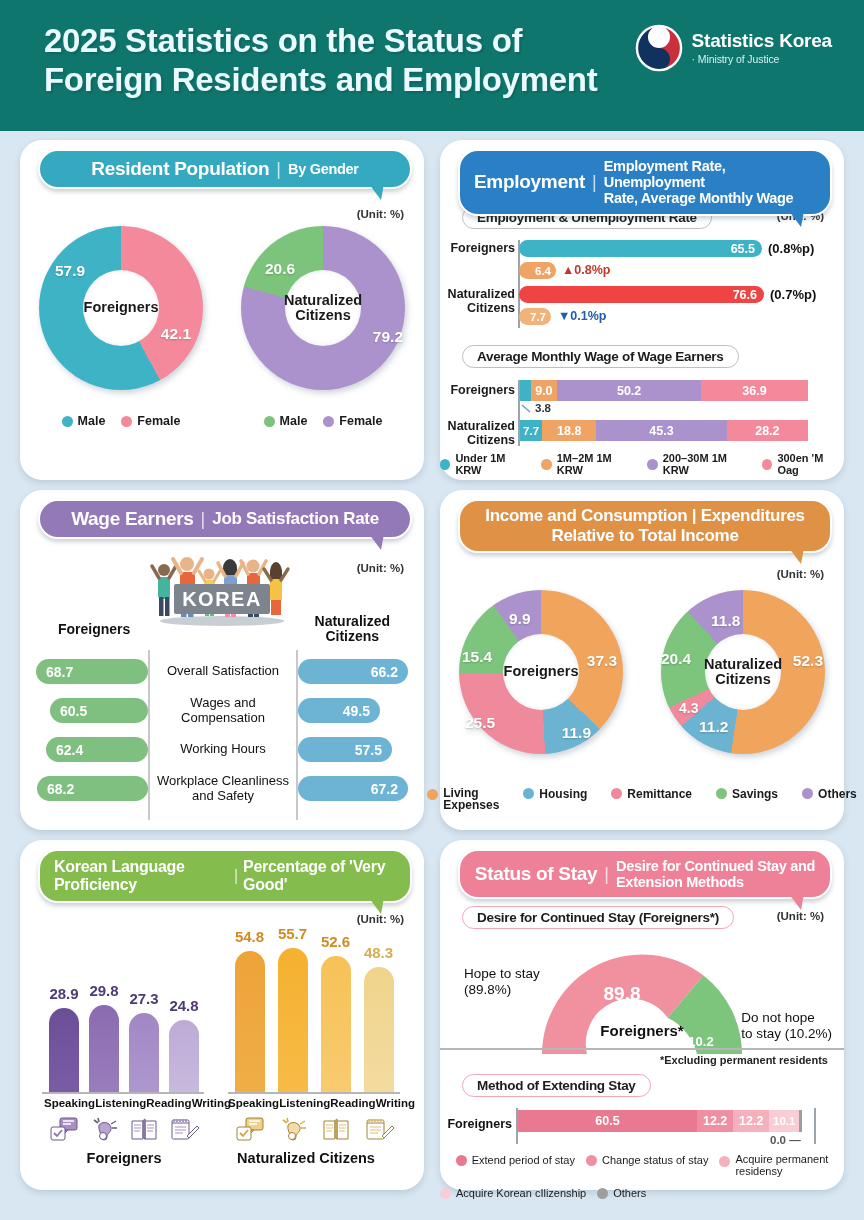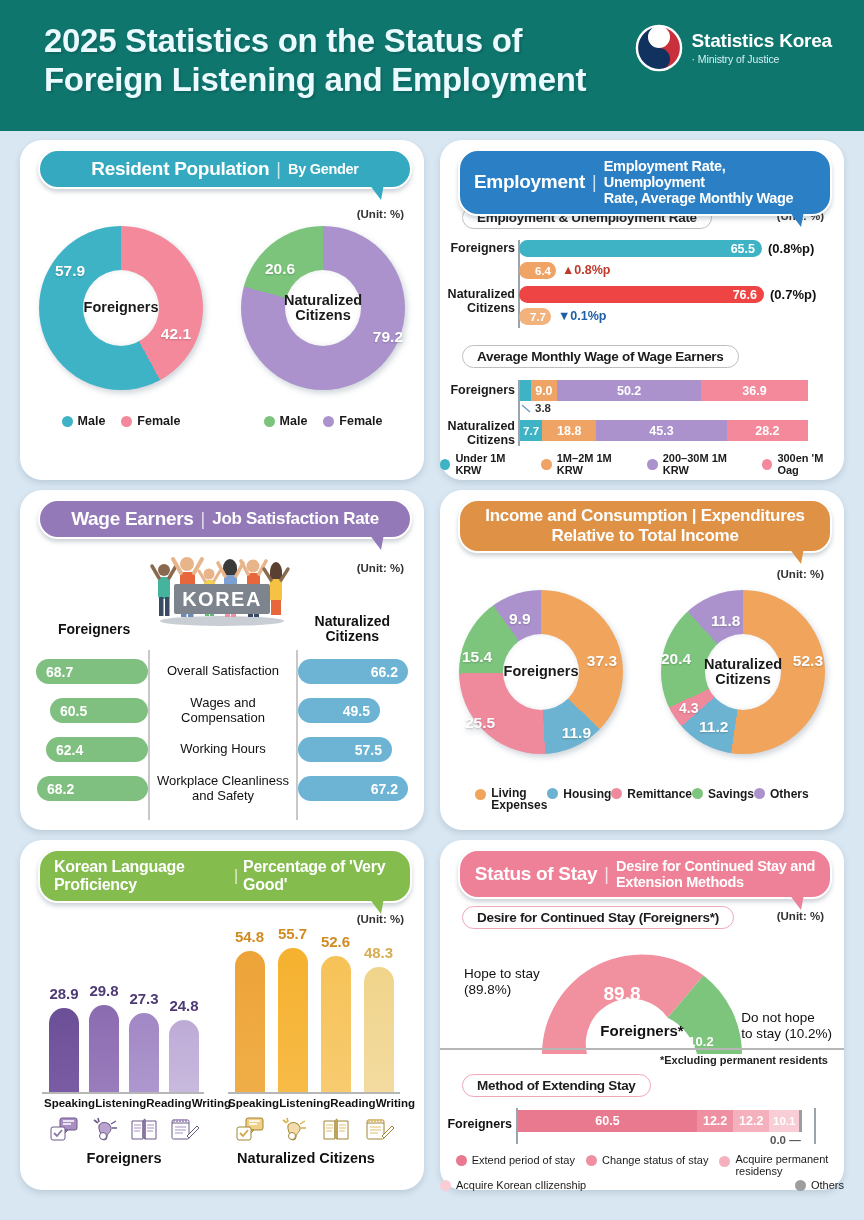--- a/index.html
+++ b/index.html
@@ -168,21 +168,21 @@
               font-size: 15px; font-weight: bold; white-space: nowrap; }
 
   .footnote { font-size: 11px; color: #222; font-weight: bold; }
 </style>
 </head>
 <body>
 
 <div class="header">
   <div class="header-title">
     <div>2025 Statistics on the Status of</div>
-    <div>Foreign Listening and Employment</div>
+    <div>Foreign Residents and Employment</div>
   </div>
   <div class="logo-wrap">
     <svg class="logo-mark" viewBox="0 0 100 100">
       <circle cx="50" cy="50" r="46" fill="#fff"></circle>
       <path d="M50 4a46 46 0 0 1 0 92 23 23 0 0 1 0-46 23 23 0 0 0 0-46z" fill="#c8313c"></path>
       <path d="M50 4a46 46 0 0 0 0 92 23 23 0 0 0 0-46 23 23 0 0 1 0-46z" fill="#11325e"></path>
       <circle cx="50" cy="27" r="13" fill="#fff"></circle>
       <circle cx="50" cy="73" r="13" fill="#11325e"></circle>
       <circle cx="50" cy="50" r="46" fill="none" stroke="#fff" stroke-width="5"></circle>
     </svg>
@@ -466,21 +466,21 @@
           <div class="donut-hole">Naturalized<br>Citizens</div>
           <div class="dlabel" style="right:2px; top:62px">52.3</div>
           <div class="dlabel" style="left:38px; bottom:18px">11.2</div>
           <div class="dlabel" style="left:18px; bottom:38px; font-size:14px">4.3</div>
           <div class="dlabel" style="left:0px; top:60px">20.4</div>
           <div class="dlabel" style="left:50px; top:22px">11.8</div>
         </div>
       </div>
     </div>
 
-    <div style="position:absolute; bottom:18px; left:0; width:100%; display:flex; justify-content:center; gap:0; align-items:flex-start">
+    <div style="position:absolute; bottom:18px; left:0; width:100%; display:flex; justify-content:center; gap:24px; align-items:flex-start">
       <span class="lg" style="font-size:12px; align-items:flex-start">
           <i class="dot" style="background:#f0a45c; margin-top:2px"></i>
           <span style="line-height:1.05">Living<br>Expenses</span>
         </span>
       <span class="lg" style="font-size:12px"><i class="dot" style="background:#6bb3d0"></i>Housing</span>
       <span class="lg" style="font-size:12px"><i class="dot" style="background:#ef8a9d"></i>Remittance</span>
       <span class="lg" style="font-size:12px"><i class="dot" style="background:#7dc47d"></i>Savings</span>
       <span class="lg" style="font-size:12px"><i class="dot" style="background:#ab92cc"></i>Others</span>
     </div>
   </div>
@@ -657,20 +657,20 @@
 
     <div style="position:absolute; top:314px; left:0; width:100%;">
       <div style="display:flex; justify-content:center; gap:11px; align-items:flex-start">
         <span class="lg" style="font-size:11px; font-weight:normal"><i class="dot" style="background:#e8798e"></i>Extend period of stay</span>
         <span class="lg" style="font-size:11px; font-weight:normal"><i class="dot" style="background:#ef90a2"></i>Change status of stay</span>
         <span class="lg" style="font-size:11px; font-weight:normal; align-items:flex-start">
             <i class="dot" style="background:#f5b0bd; margin-top:2px"></i>
             <span style="line-height:1.05">Acquire permanent<br>residensy</span>
           </span>
       </div>
-      <div style="display:flex; justify-content:space-between; gap:11px; margin-top:2px">
+      <div style="display:flex; justify-content:flex-start; gap:11px; margin-top:10px">
         <span class="lg" style="font-size:11px; font-weight:normal"><i class="dot" style="background:#f9cdd6"></i>Acquire Korean cIlizenship</span>
         <span class="lg" style="font-size:11px; font-weight:normal"><i class="dot" style="background:#9e9e9e"></i>Others</span>
       </div>
     </div>
   </div>
 
 </div>
 
 </body></html>

